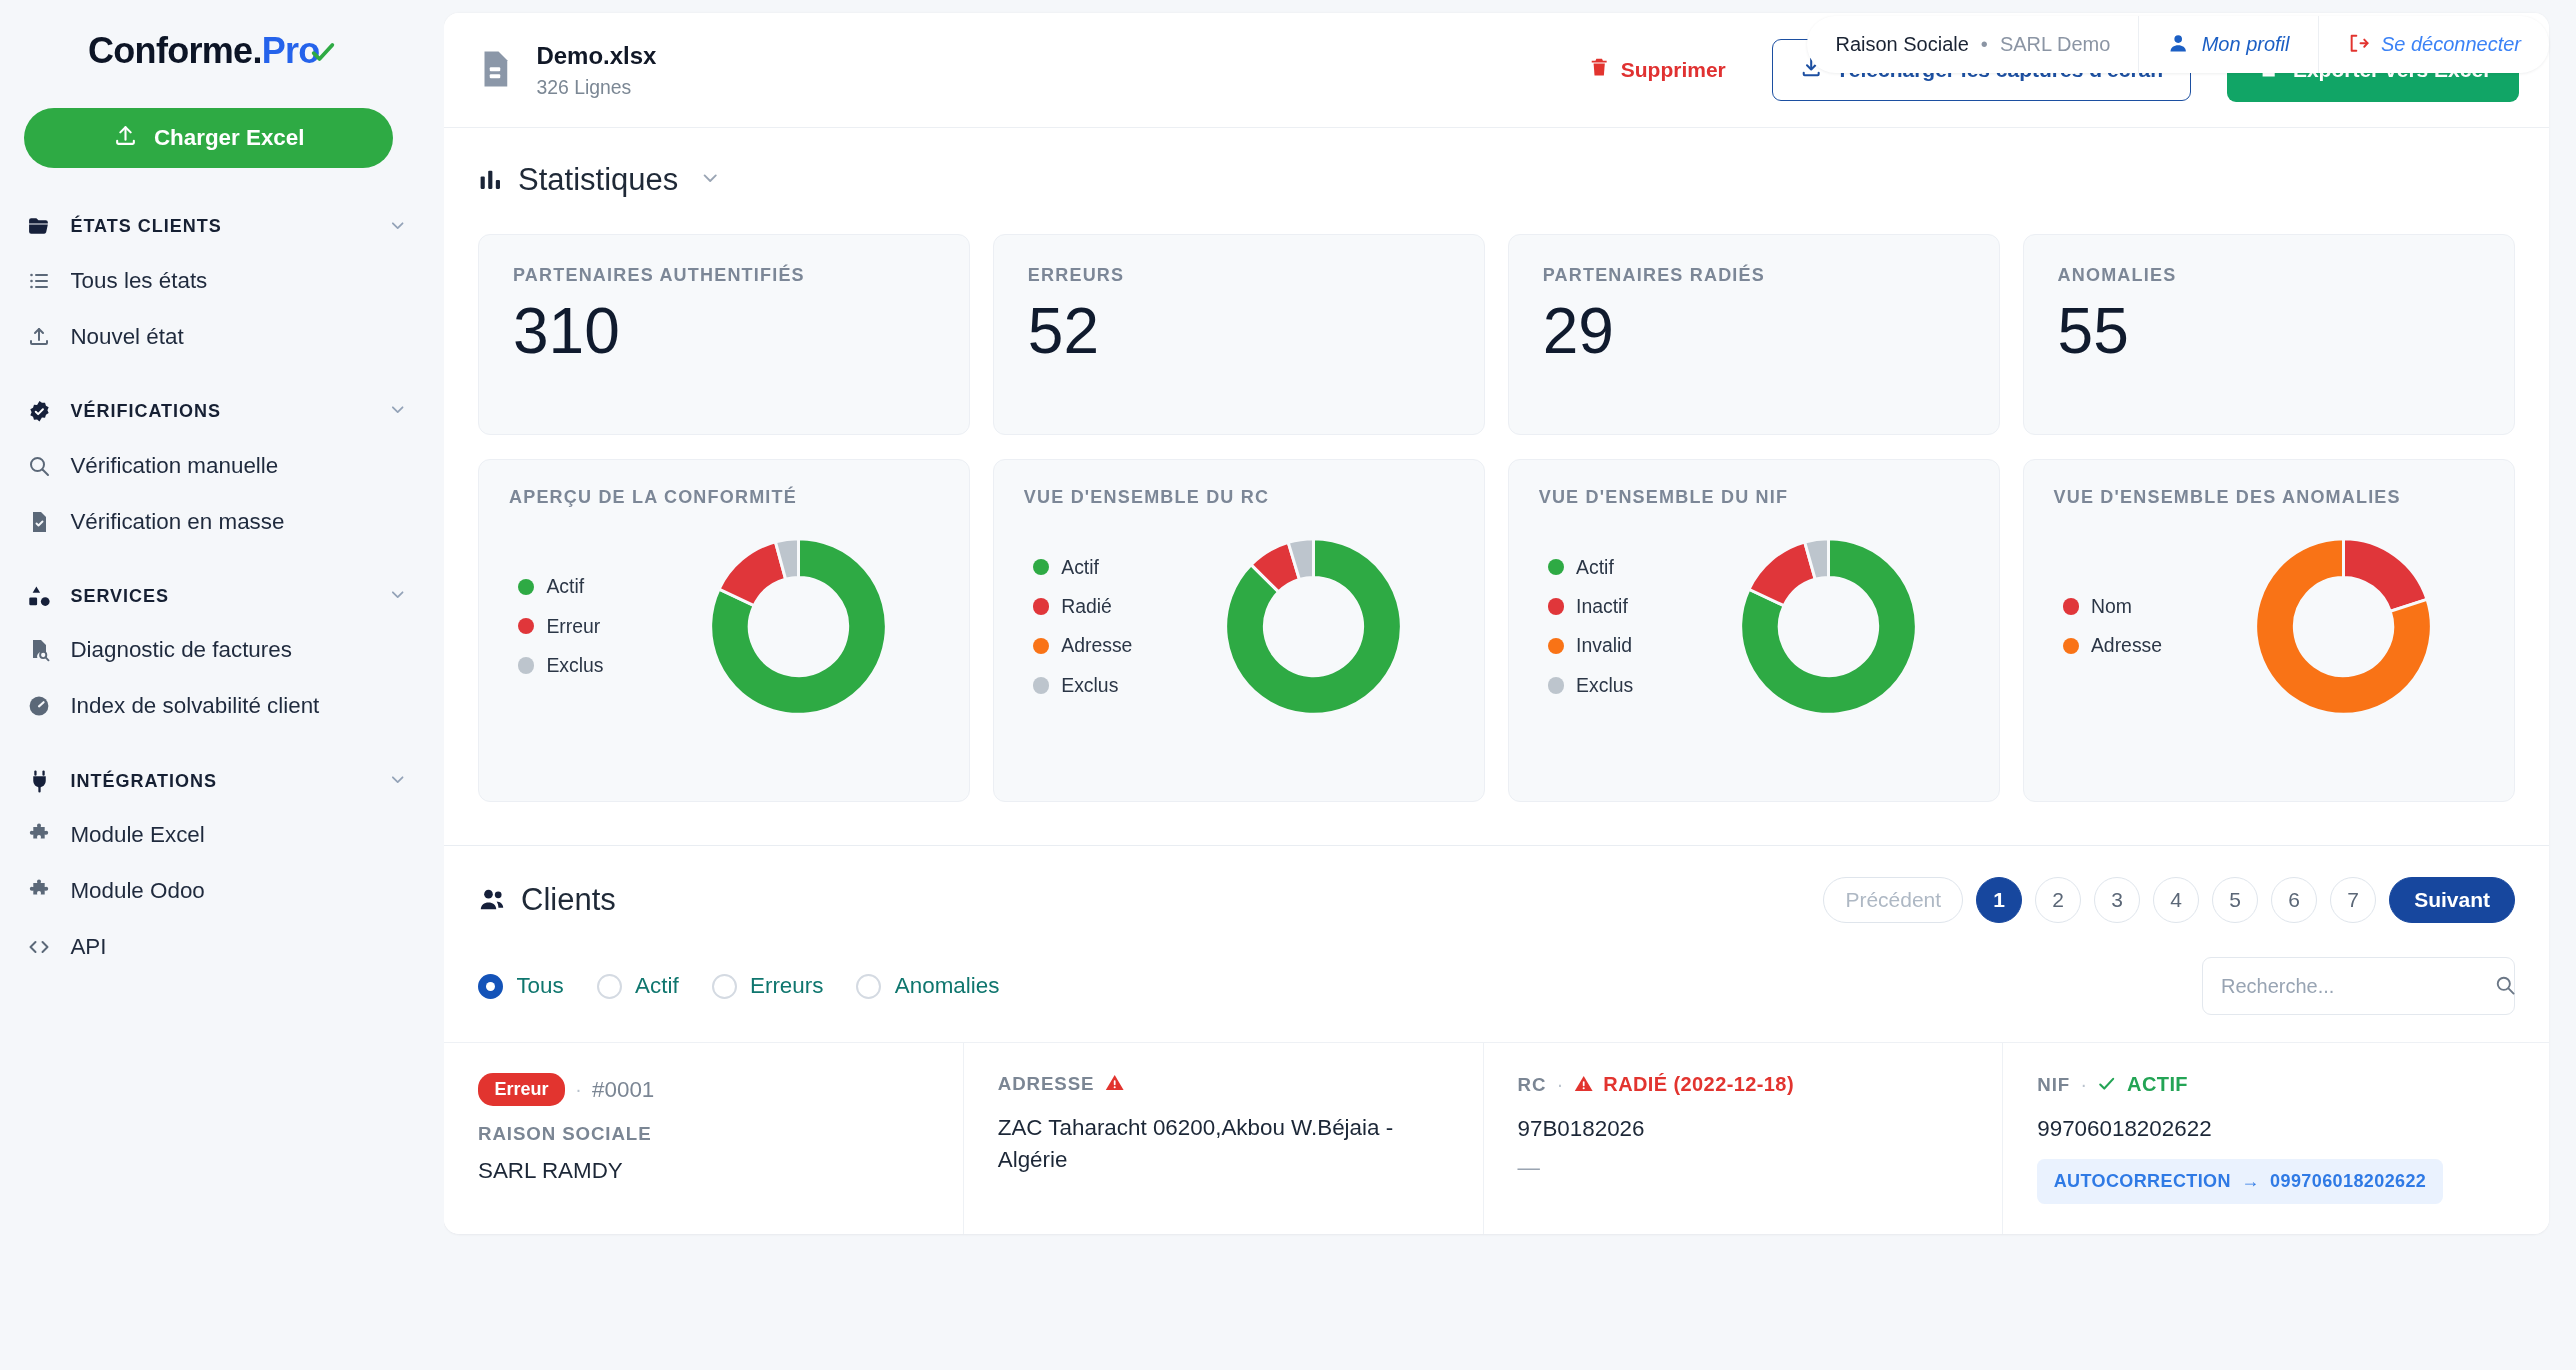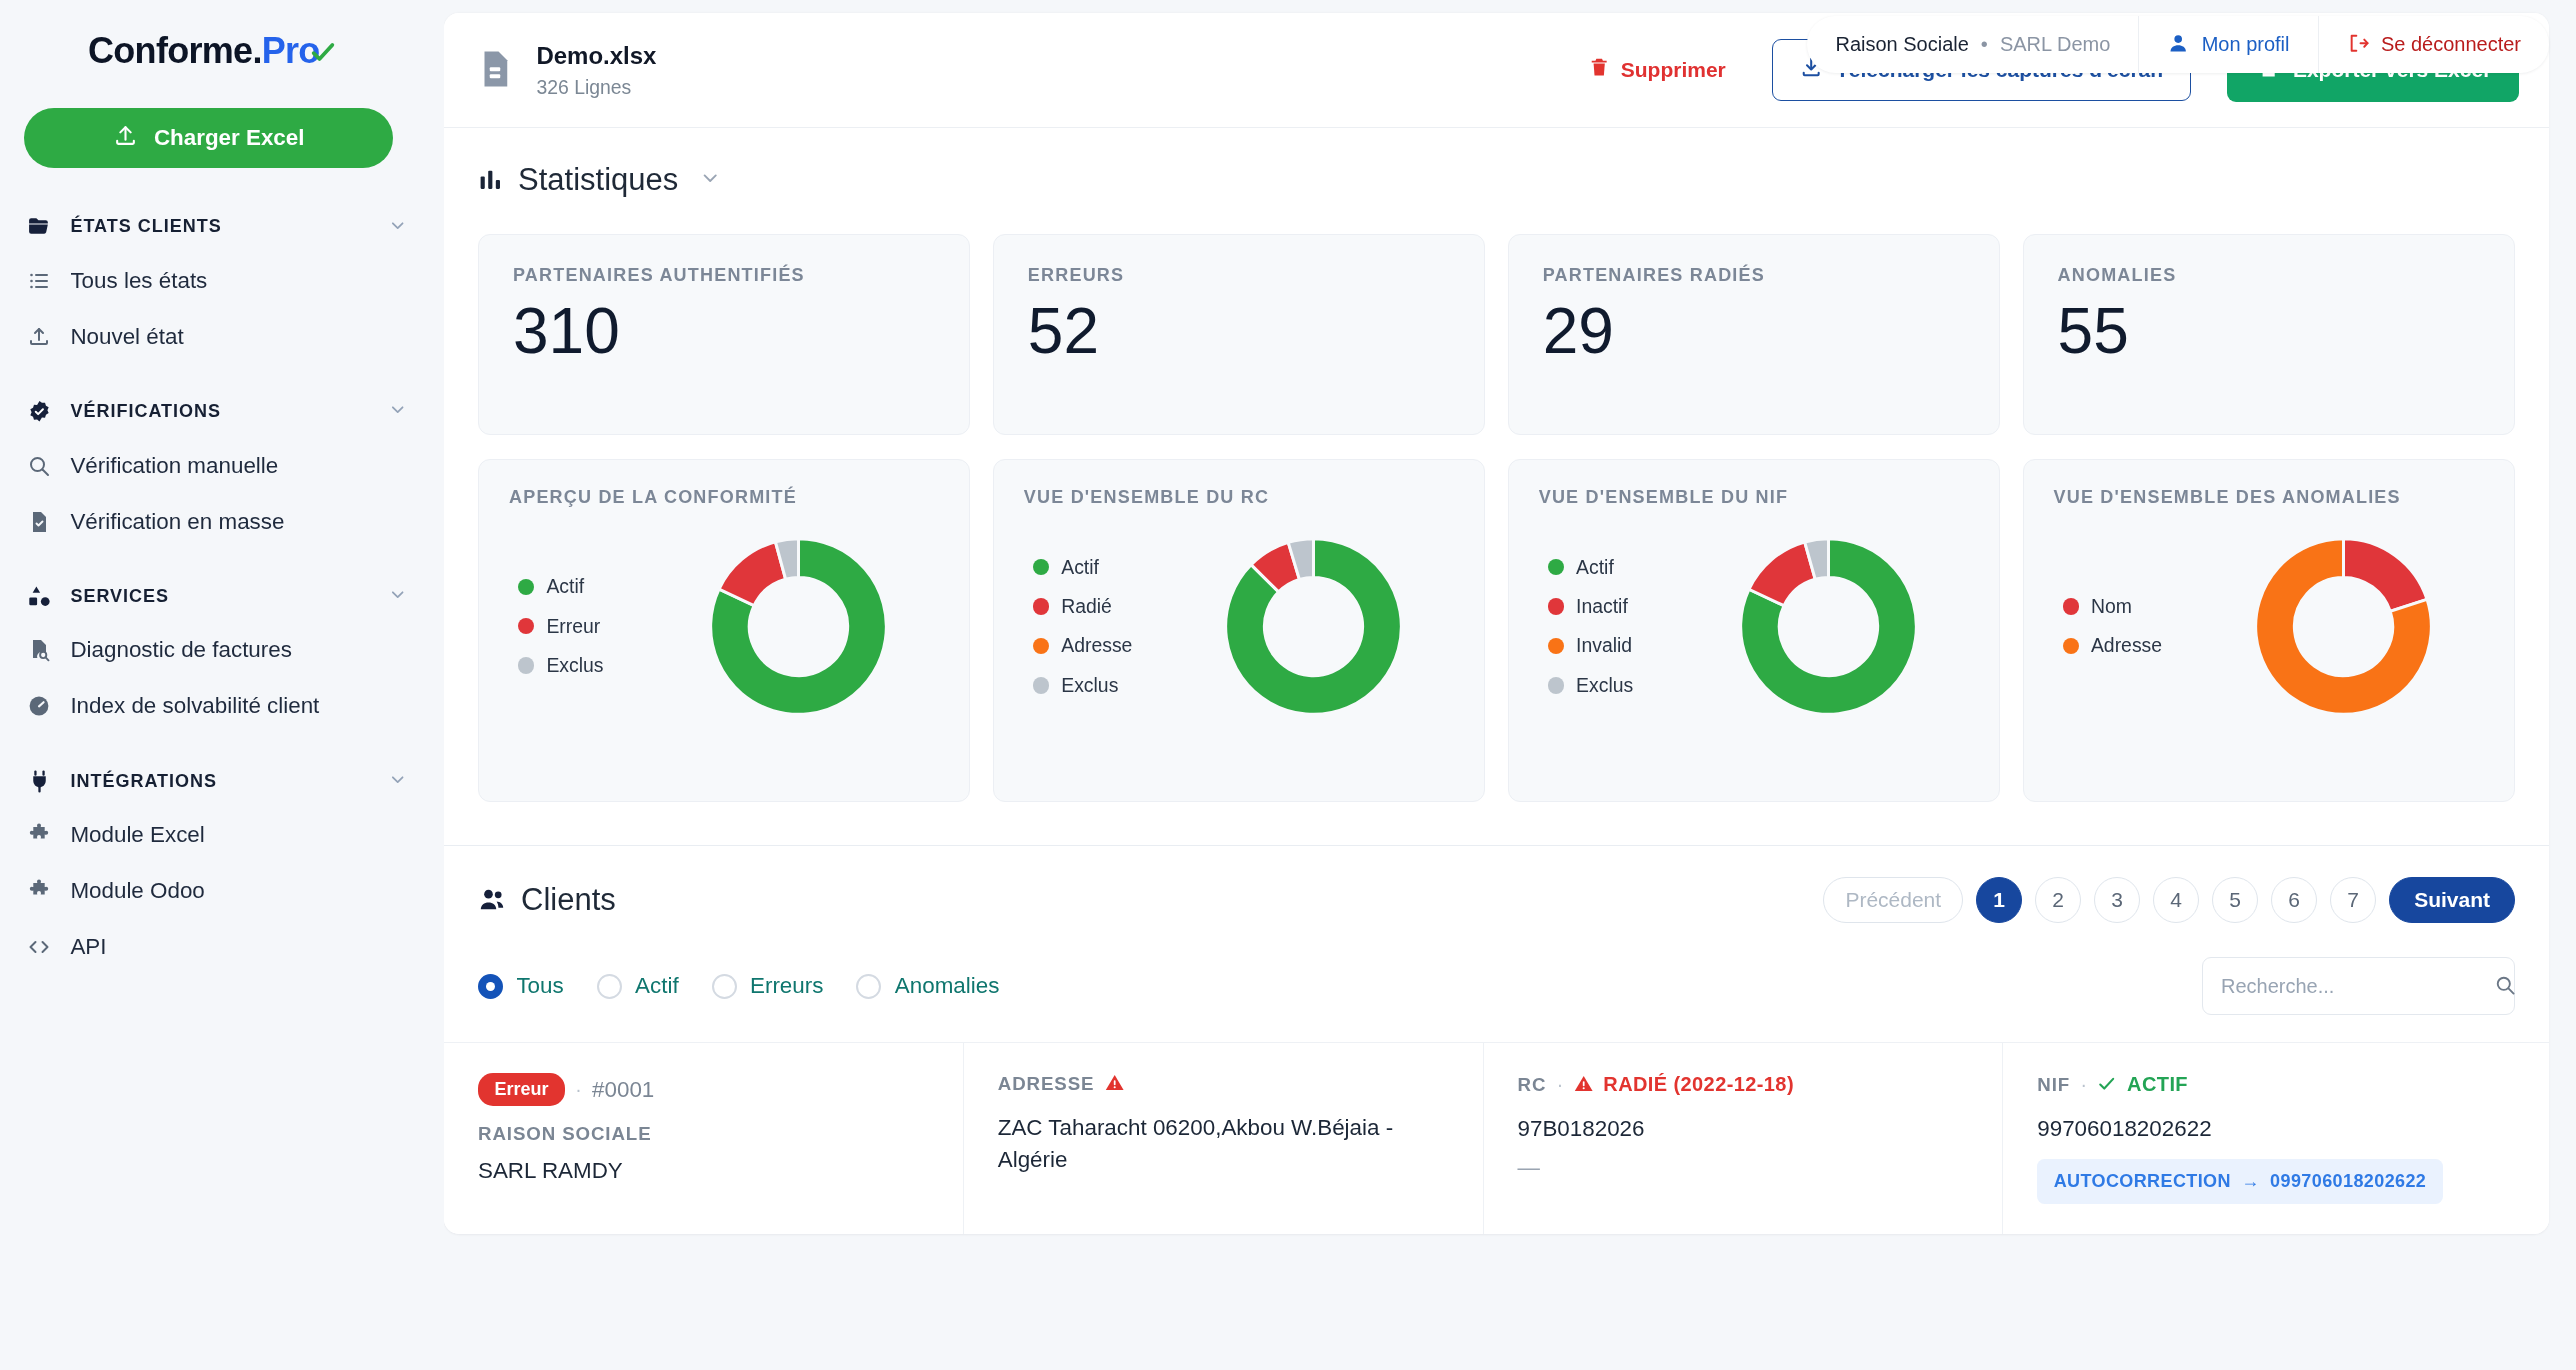--- a/index.html
+++ b/index.html
@@ -192,25 +192,25 @@
     letter-spacing: 0.4px; display:inline-flex; gap:10.4px; align-items:center; font-weight:600;
   }
 
   
   .topbar { position:absolute; top: 16.4px; right: 27px; z-index: 5; }
   .user-pill {
     display:flex; align-items:center; background:#fff; border-radius: 33px;
     box-shadow: 0 0.7px 3px rgba(16,24,40,.08); height: 57px; overflow:hidden;
   }
   .user-pill .seg { display:flex; align-items:center; gap:12px; padding: 0 28px; height:100%; cursor:pointer; }
-  .user-pill .seg + .seg { border-left: 0.7px solid #eceff3; }
+  .user-pill .seg + .seg { border-left: 0.7px solid #eceff3; font-style: italic; }
   .rs-main { font-size: 20px; color:#1a2333; }
   .rs-sub  { font-size: 20px; color:#8b95a4; }
   .prof { color:#1c5fc4; font-size: 20px; }
-  .logout { color:#b91c1c; font-size: 20px; }
+  .logout { color:#3b82f6; font-size: 20px; }
 </style>
 </head>
 <body>
 
 <div class="app">
 
   <aside class="sidebar">
     <div class="brand">
       <span class="b1">Conforme.</span><span class="b2">Pro</span><span class="check">
         <svg width="28" height="28" viewBox="0 0 24 24" fill="none" stroke="#2eaa44" stroke-width="3.2" stroke-linecap="round" stroke-linejoin="round">

